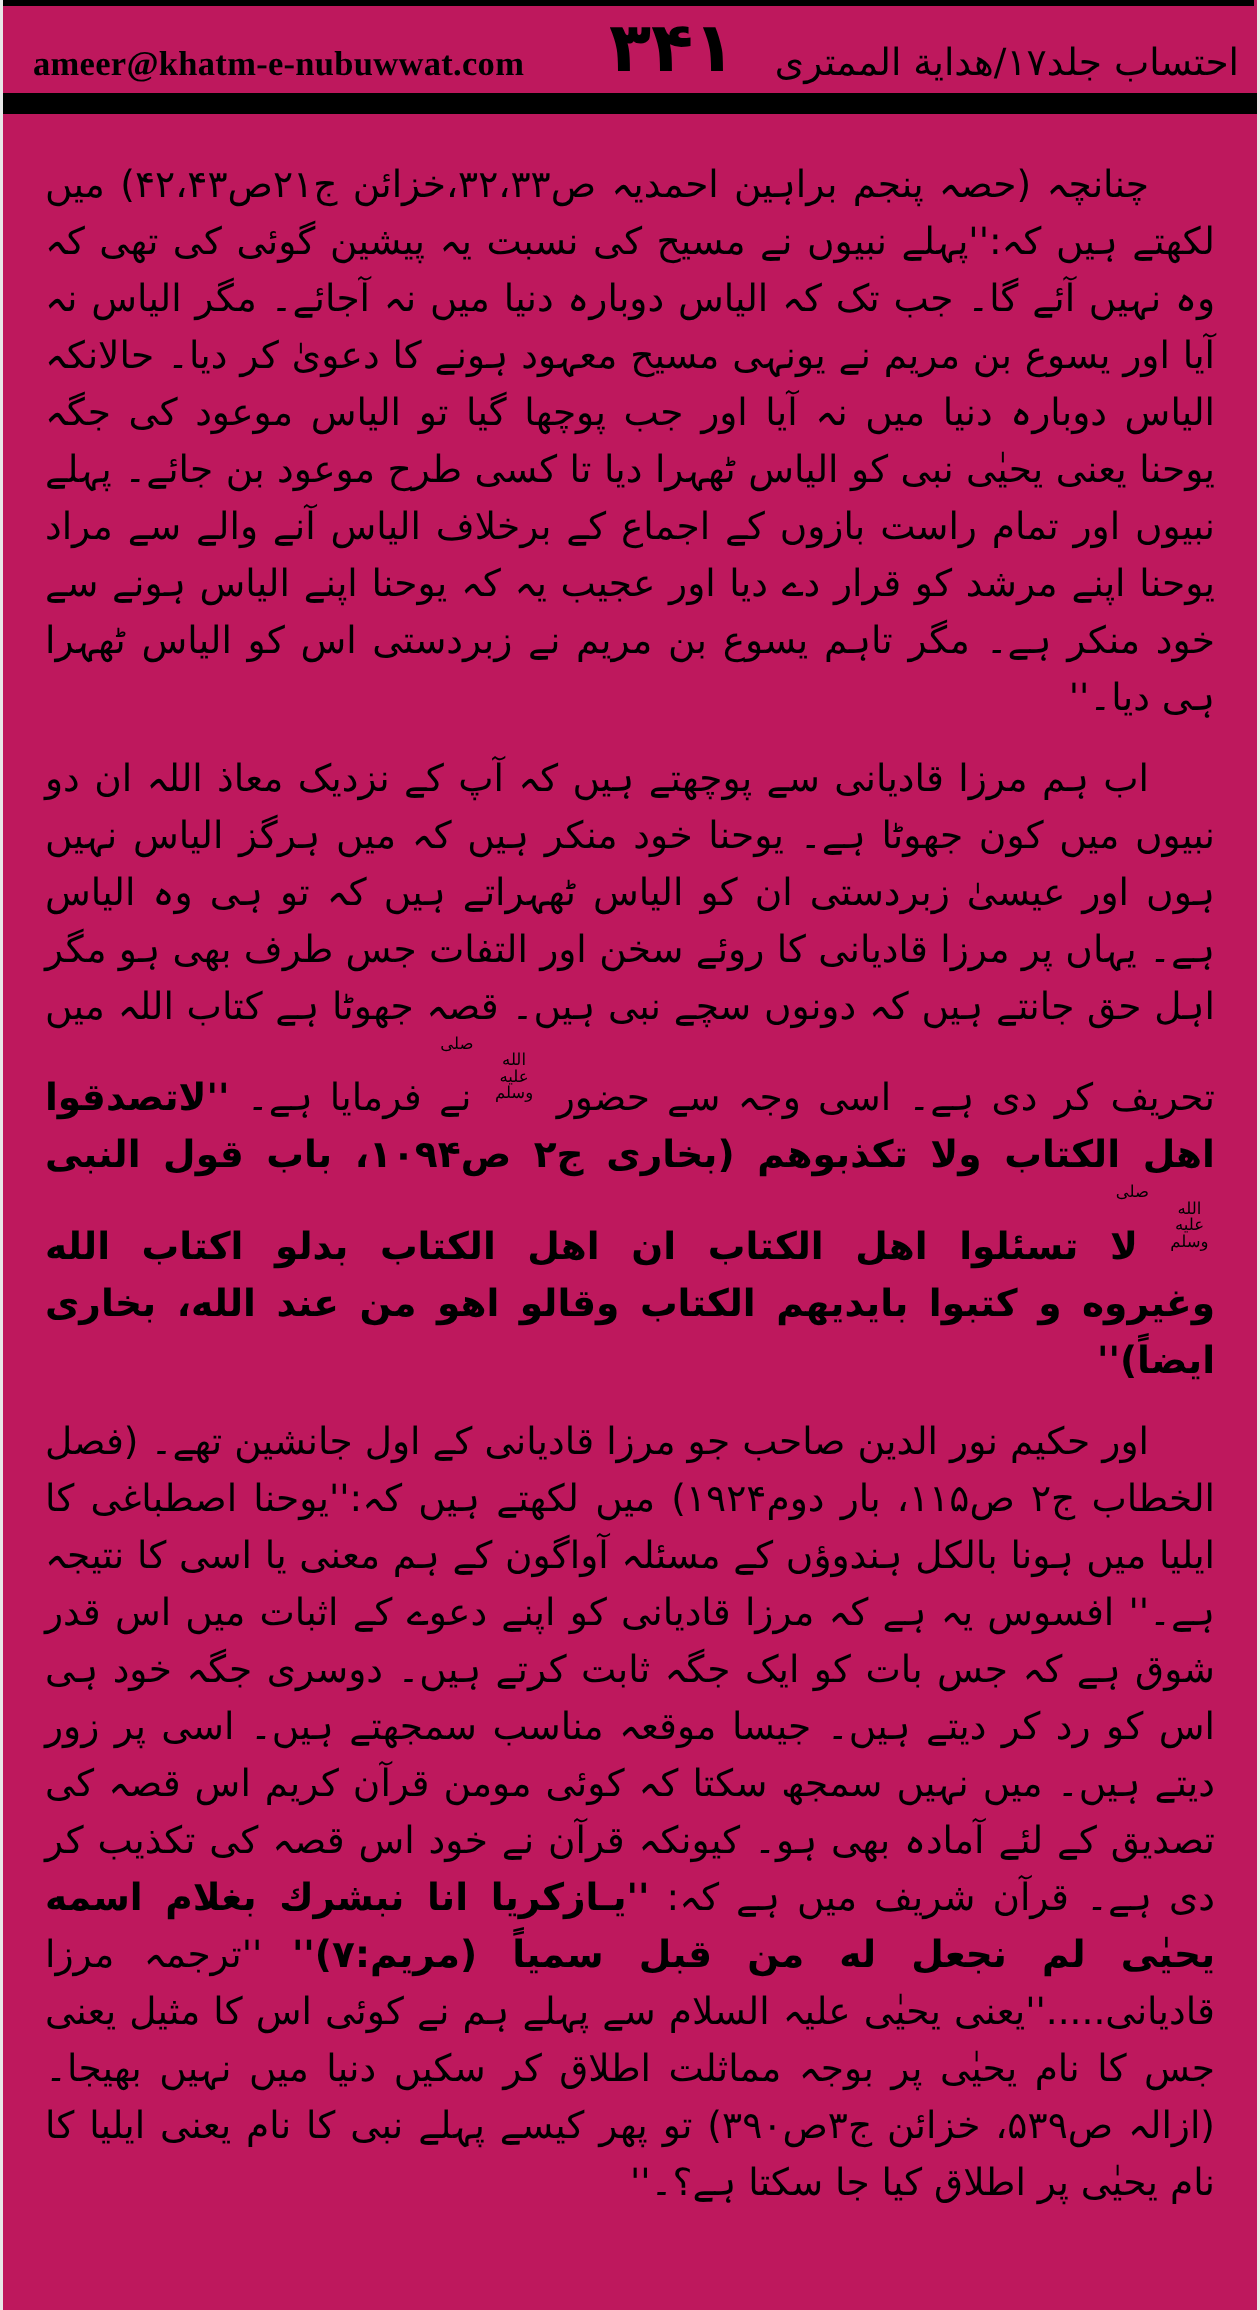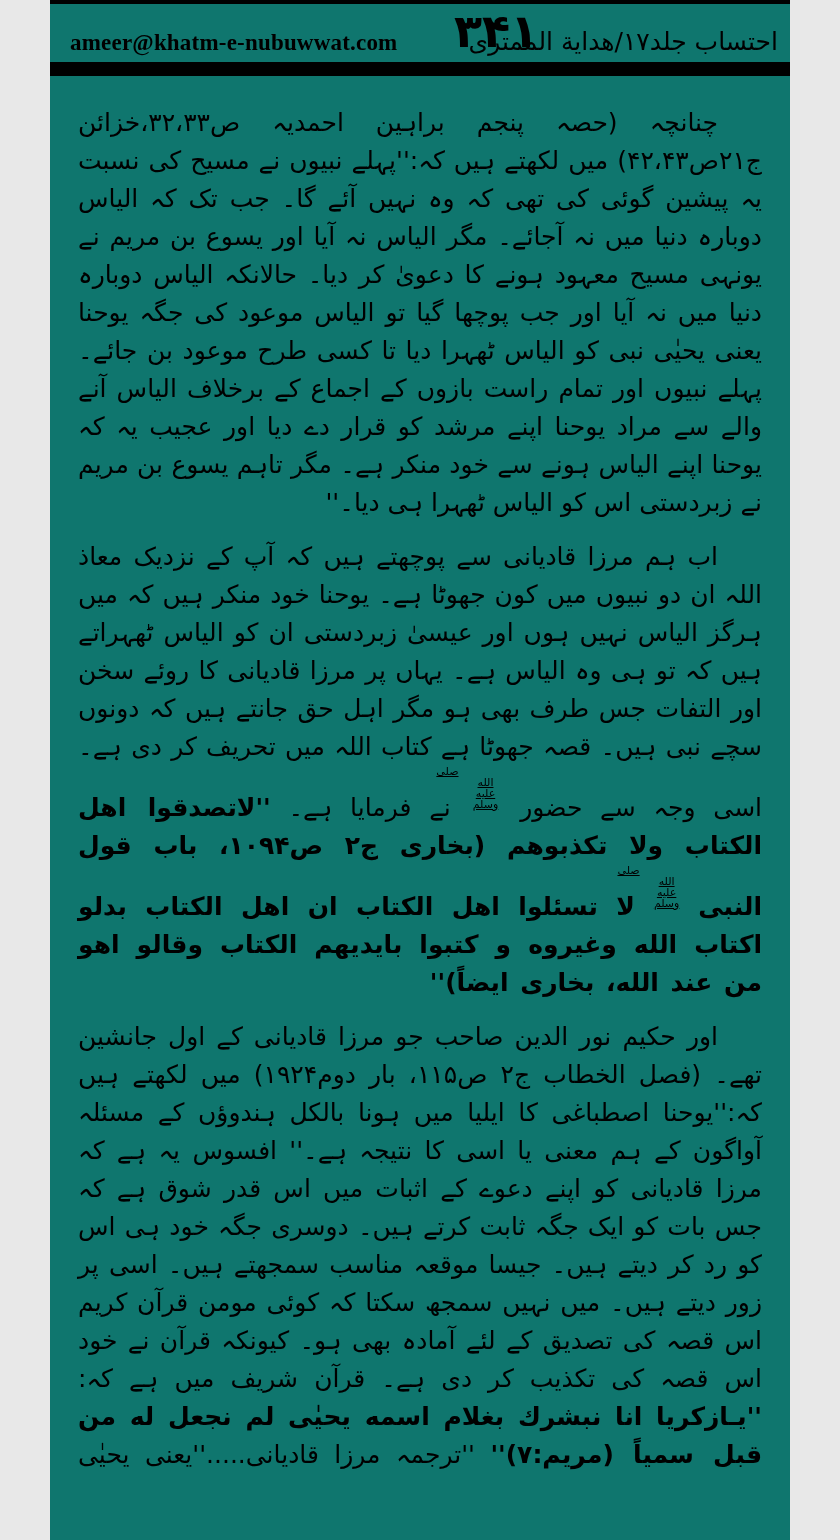--- a/index.html
+++ b/index.html
@@ -1,21 +1,21 @@
 <!DOCTYPE html>
 <html><head>
 <meta charset="utf-8">
 <style>
   html, body { margin: 0; padding: 0; background: #e8e8e8; }
   .page {
     position: relative;
-    width: 740px;
+    width: 836px;
     height: 1540px;
     margin: 0 auto;
-    background: #0f766e;
+    background: #be185d;
     color: #000000;
     overflow: hidden;
     font-family: "DejaVu Sans", sans-serif;
   }
   
   .top-rule {
     position: absolute; top: 0; left: 0; width: 834px; height: 4px;
     background: #000;
   }
   .header {
@@ -53,21 +53,20 @@
     font-weight: bold;
     word-spacing: 3px;
   }
   .honorific {
     font-size: 11px;
     line-height: 1;
     vertical-align: 8px;
     display: inline-block;
     max-width: 34px;
     text-align: center;
-    text-decoration: underline;
   }
   .section-heading {
     margin: 10px 16px 2px 0;
     font-size: 31px;
     font-weight: bold;
     text-align: right;
     line-height: 44px;
   }
   
   .footer { position: absolute; left: 0; right: 0; bottom: 0; height: 58px; }

